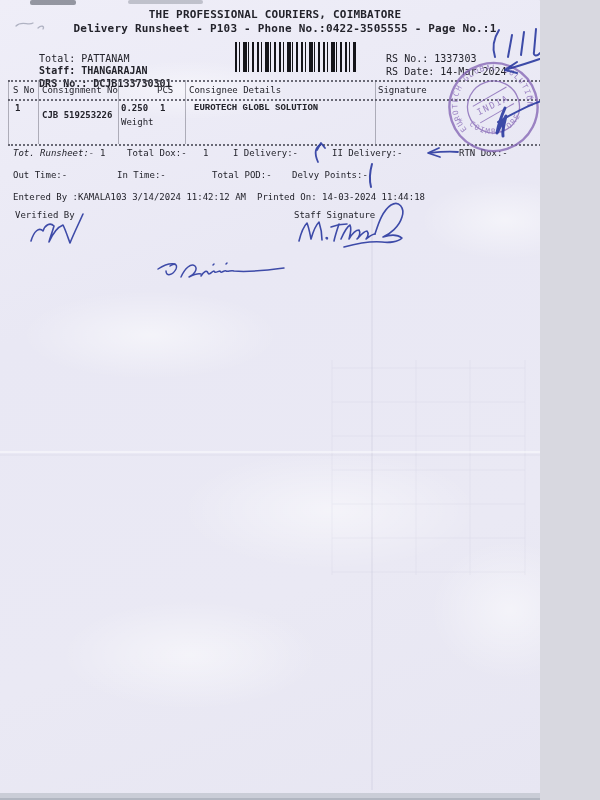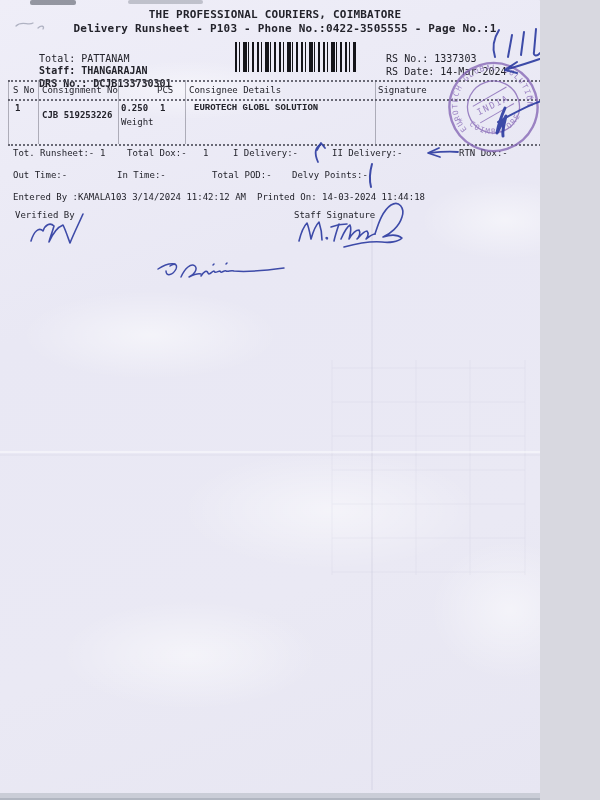--- a/index.html
+++ b/index.html
@@ -78,21 +78,21 @@
   <div class="abs f9" style="left:157px;top:85px;">PCS</div>
   <div class="abs f9" style="left:189px;top:85px;">Consignee Details</div>
   <div class="abs f9" style="left:378px;top:85px;">Signature</div>
 
   <div class="abs f9 b" style="left:15px;top:103px;">1</div>
   <div class="abs f9 b" style="left:42px;top:103px;margin-top:7px;">CJB 519253226</div>
   <div class="abs f9 b" style="left:121px;top:103px;">0.250</div>
   <div class="abs f9 b" style="left:160px;top:103px;">1</div>
   <div class="abs f9 b" style="left:194px;top:103px;font-family:Liberation Mono, monospace;">EUROTECH GLOBL SOLUTION</div>
 
-  <div class="abs f9" style="left:13px;top:148px;">Tot. Runsheet:-</div>
+  <div class="abs f9" style="left:13px;top:148px;font-style:italic;">Tot. Runsheet:-</div>
   <div class="abs f9" style="left:100px;top:148px;">1</div>
   <div class="abs f9" style="left:127px;top:148px;">Total Dox:-</div>
   <div class="abs f9" style="left:203px;top:148px;">1</div>
   <div class="abs f9" style="left:233px;top:148px;">I Delivery:-</div>
   <div class="abs f9" style="left:332px;top:148px;">II Delivery:-</div>
   <div class="abs f9" style="left:459px;top:148px;">RTN Dox:-</div>
 
   <div class="abs f9" style="left:13px;top:170px;">Out Time:-</div>
   <div class="abs f9" style="left:117px;top:170px;">In Time:-</div>
   <div class="abs f9" style="left:212px;top:170px;">Total POD:-</div>

